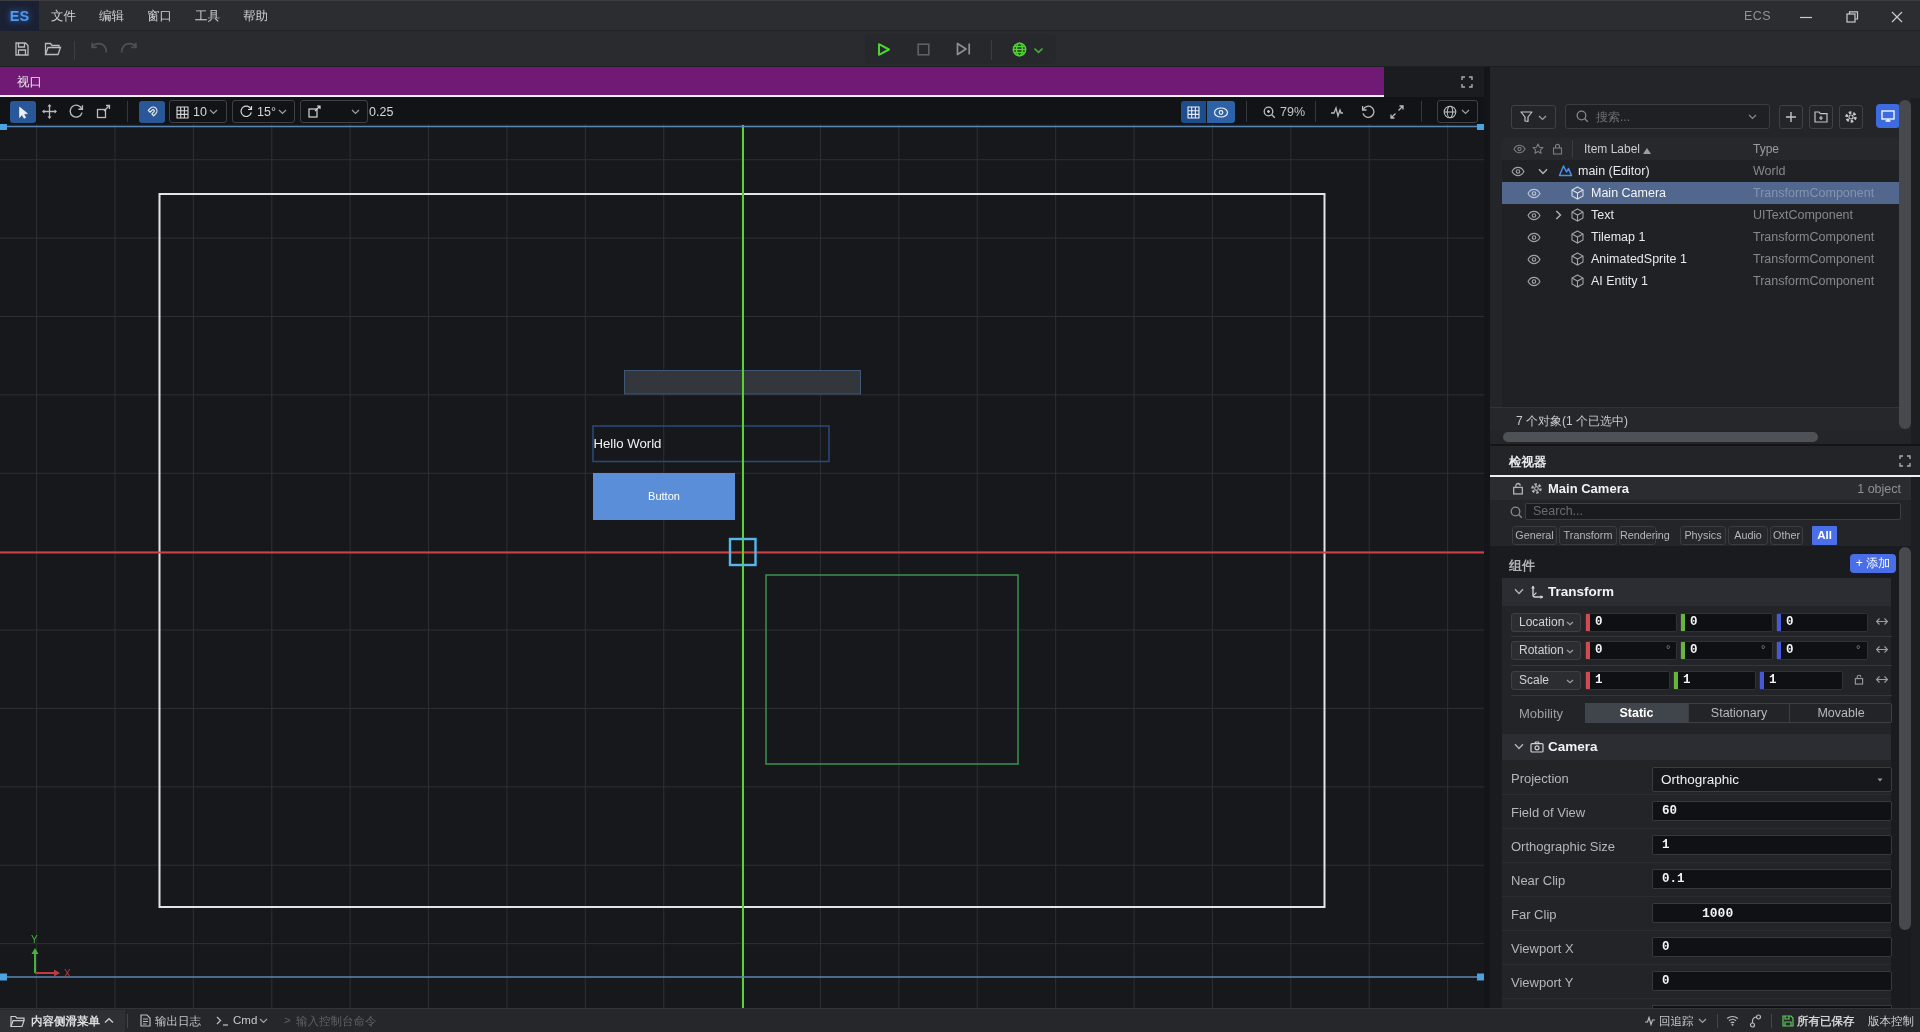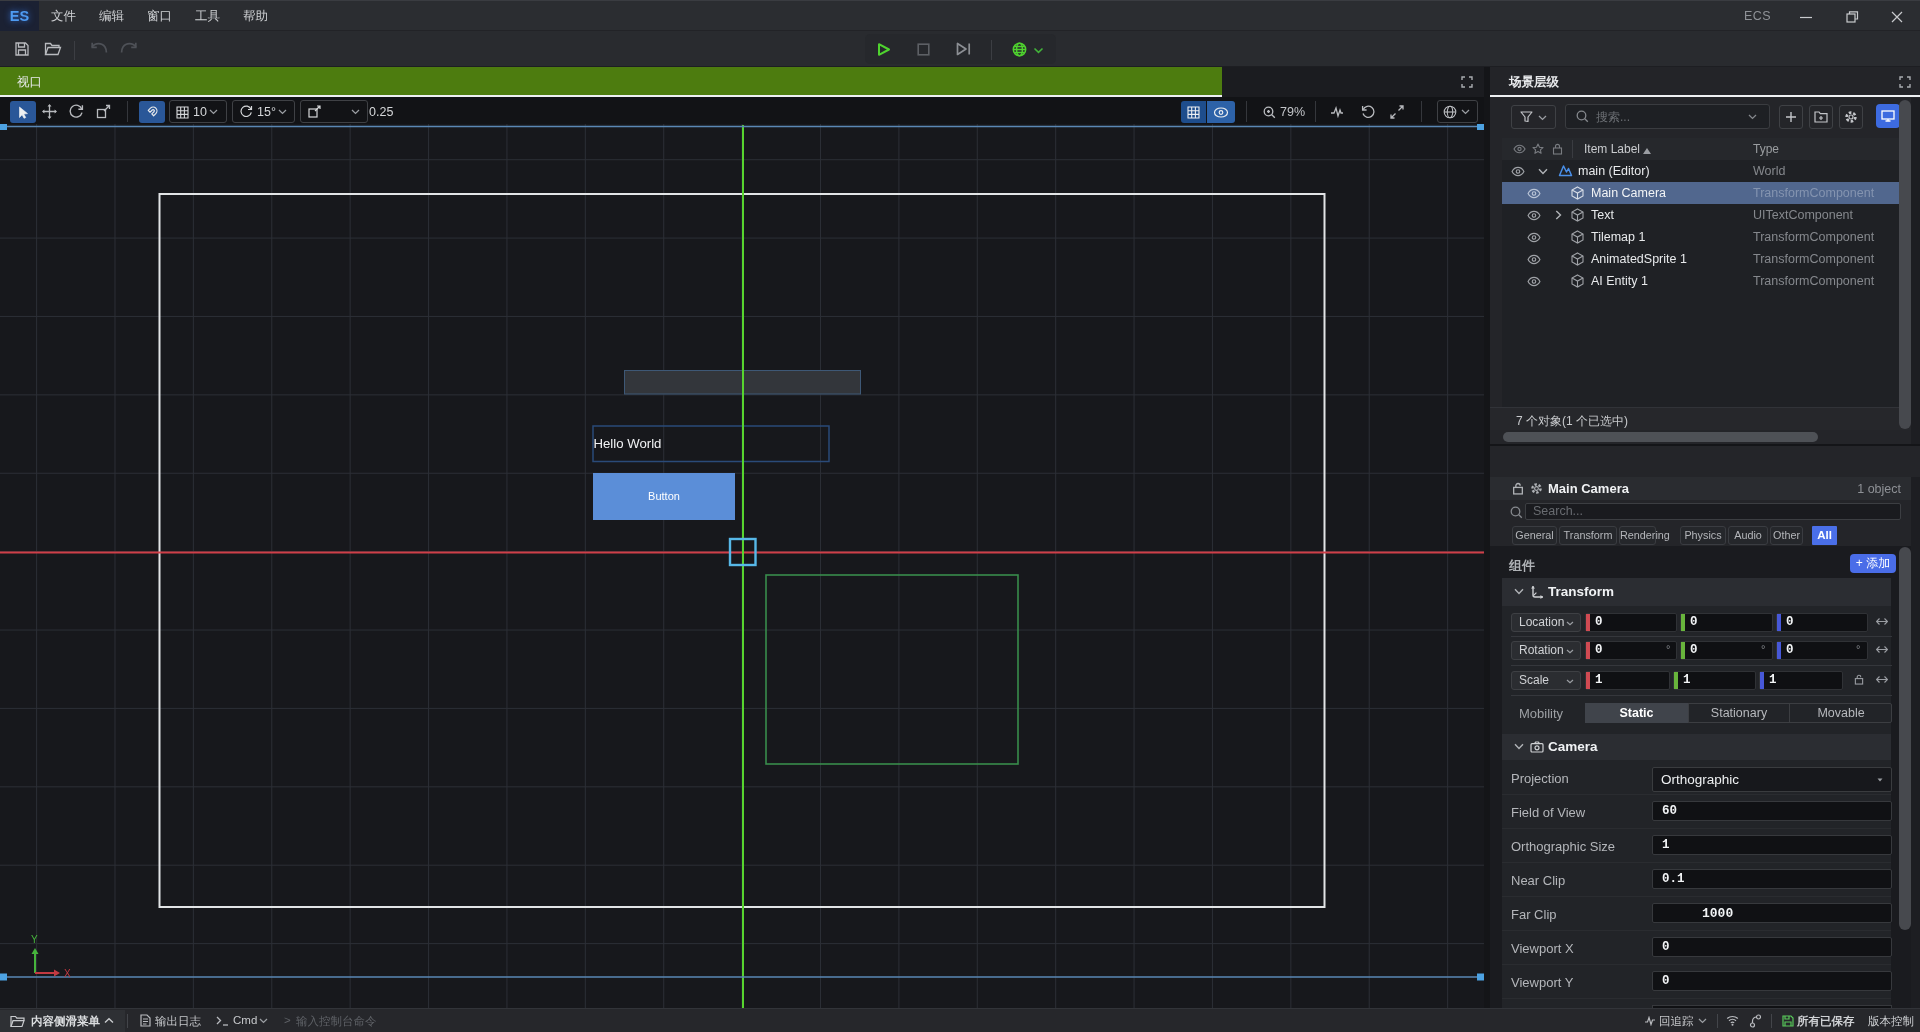--- a/index.html
+++ b/index.html
@@ -74,21 +74,21 @@
   <svg class="abs" style="left:1012px;top:11px;" width="15" height="15" viewBox="0 0 15 15">
       <circle cx="7.5" cy="7.5" r="6.2" fill="none" stroke="#4fd32f" stroke-width="1.5"></circle>
       <ellipse cx="7.5" cy="7.5" rx="2.9" ry="6.2" fill="none" stroke="#4fd32f" stroke-width="1.5"></ellipse>
       <path d="M1.3 7.5h12.4M2.2 4.4h10.6M2.2 10.6h10.6" stroke="#4fd32f" stroke-width="1.5"></path>
     </svg>
   <svg class="abs" style="left:1033px;top:16px;" width="11" height="7" viewBox="0 0 11 7">
       <path d="M1.5 1.5l4 3.8 4-3.8" fill="none" stroke="#42b33a" stroke-width="1.6"></path>
     </svg>
 </div>
 
-<div class="abs" style="left:0;top:67px;width:1222px;height:30px;background:#4d7c0f;border-bottom:2px solid #eef0f2;box-sizing:border-box;">
+<div class="abs" style="left:0;top:67px;width:1384px;height:30px;background:#701a75;border-bottom:2px solid #eef0f2;box-sizing:border-box;">
   <span class="abs" style="left:17px;top:7px;color:#e8eaec;font-size:12.5px;">视口</span>
   <svg class="abs" style="left:1461px;top:9px;" width="12" height="12" viewBox="0 0 12 12">
       <path d="M1 4V1h3M8 1h3v3M11 8v3H8M4 11H1V8" fill="none" stroke="#a9acb0" stroke-width="1.4"></path>
     </svg>
 </div>
 
 <div class="abs" id="canvas" style="left:0;top:97px;width:1484px;height:911px;background:#17181c;
   background-image:linear-gradient(to right,#2b2e35 1px,transparent 1px),linear-gradient(to bottom,#2b2e35 1px,transparent 1px);
   background-size:78.4px 78.4px;background-position:36.1px 62.2px;">
 </div>
@@ -273,26 +273,20 @@
   <svg class="abs" style="left:1782px;top:6px;" width="12" height="12" viewBox="0 0 12 12">
       <path d="M1 1h8L11 3v8H1z" fill="none" stroke="#58c95a" stroke-width="1.2"></path>
       <path d="M3 1v3h4V1M3 11V7h6v4" fill="none" stroke="#58c95a" stroke-width="1.2"></path>
     </svg>
   <span class="abs" style="left:1797px;top:5px;color:#cfd1d4;font-size:11.5px;font-weight:bold;">所有已保存</span>
   <span class="abs" style="left:1868px;top:5px;color:#cfd1d4;font-size:11.5px;">版本控制</span>
 </div>
 
 <div class="abs" style="left:1490px;top:67px;width:430px;height:377px;background:#242529;">
 
-  <div class="abs" style="left:0;top:0;width:430px;height:30px;background:#232428;border-bottom:2px solid #eef0f2;box-sizing:border-box;">
-    <span class="abs" style="left:19px;top:7px;color:#e8eaec;font-size:12.5px;font-weight:bold;">场景层级</span>
-    <svg class="abs" style="left:409px;top:9px;" width="12" height="12" viewBox="0 0 12 12">
-        <path d="M1 4V1h3M8 1h3v3M11 8v3H8M4 11H1V8" fill="none" stroke="#a9acb0" stroke-width="1.4"></path>
-      </svg>
-  </div>
 
   <div class="abs" style="left:21px;top:38px;width:45px;height:24px;border:1px solid #3f4145;border-radius:3px;box-sizing:border-box;"></div>
   <svg class="abs" style="left:30px;top:44px;" width="13" height="12" viewBox="0 0 13 12">
       <path d="M1 1h11L8 6v4.5L5 10V6z" fill="none" stroke="#c3c5c9" stroke-width="1.2" stroke-linejoin="round"></path>
     </svg>
   <svg class="abs" style="left:48px;top:48px;" width="9" height="6" viewBox="0 0 9 6">
       <path d="M1 1l3.5 3.4L8 1" fill="none" stroke="#9b9ea3" stroke-width="1.3"></path>
     </svg>
   <div class="abs" style="left:75px;top:37px;width:205px;height:25px;background:#1e2024;border:1px solid #3a3c40;border-radius:3px;box-sizing:border-box;"></div>
   <svg class="abs" style="left:86px;top:43px;" width="13" height="13" viewBox="0 0 13 13">
@@ -419,20 +413,26 @@
   <span class="abs" style="left:26px;top:346px;color:#c9cbce;font-size:12px;">7 个对象(1 个已选中)</span>
 
   <div class="abs" style="left:13px;top:365px;width:315px;height:10px;background:#4e5156;border-radius:5px;"></div>
 
   <div class="abs" style="left:409px;top:33px;width:12px;height:329px;background:#47494e;border-radius:6px;"></div>
 </div>
 <div class="abs" style="left:1490px;top:444px;width:430px;height:2px;background:#141518;"></div>
 
 <div class="abs" style="left:1490px;top:446px;width:430px;height:562px;background:#242529;overflow:hidden;">
 
+  <div class="abs" style="left:0;top:0;width:430px;height:31px;background:#232428;border-bottom:2px solid #eef0f2;box-sizing:border-box;">
+    <span class="abs" style="left:19px;top:8px;color:#e8eaec;font-size:12.5px;font-weight:bold;">检视器</span>
+    <svg class="abs" style="left:409px;top:9px;" width="12" height="12" viewBox="0 0 12 12">
+        <path d="M1 4V1h3M8 1h3v3M11 8v3H8M4 11H1V8" fill="none" stroke="#a9acb0" stroke-width="1.4"></path>
+      </svg>
+  </div>
 
   <div class="abs" style="left:0;top:31px;width:430px;height:23px;background:#2a2c30;"></div>
   <svg class="abs" style="left:22px;top:36px;" width="12" height="13" viewBox="0 0 11 12">
       <rect x="1.5" y="5" width="8" height="6" fill="none" stroke="#b0b3b7" stroke-width="1.2"></rect>
       <path d="M3.5 5V3.4a2 2 0 014 0" fill="none" stroke="#b0b3b7" stroke-width="1.2"></path>
     </svg>
   <svg class="abs" style="left:40px;top:36px;" width="13" height="13" viewBox="0 0 14 14">
       <circle cx="7" cy="7" r="2" fill="none" stroke="#b0b3b7" stroke-width="1.2"></circle>
       <circle cx="7" cy="7" r="4.4" fill="none" stroke="#b0b3b7" stroke-width="2.6" stroke-dasharray="2.6 1.9"></circle>
     </svg>

